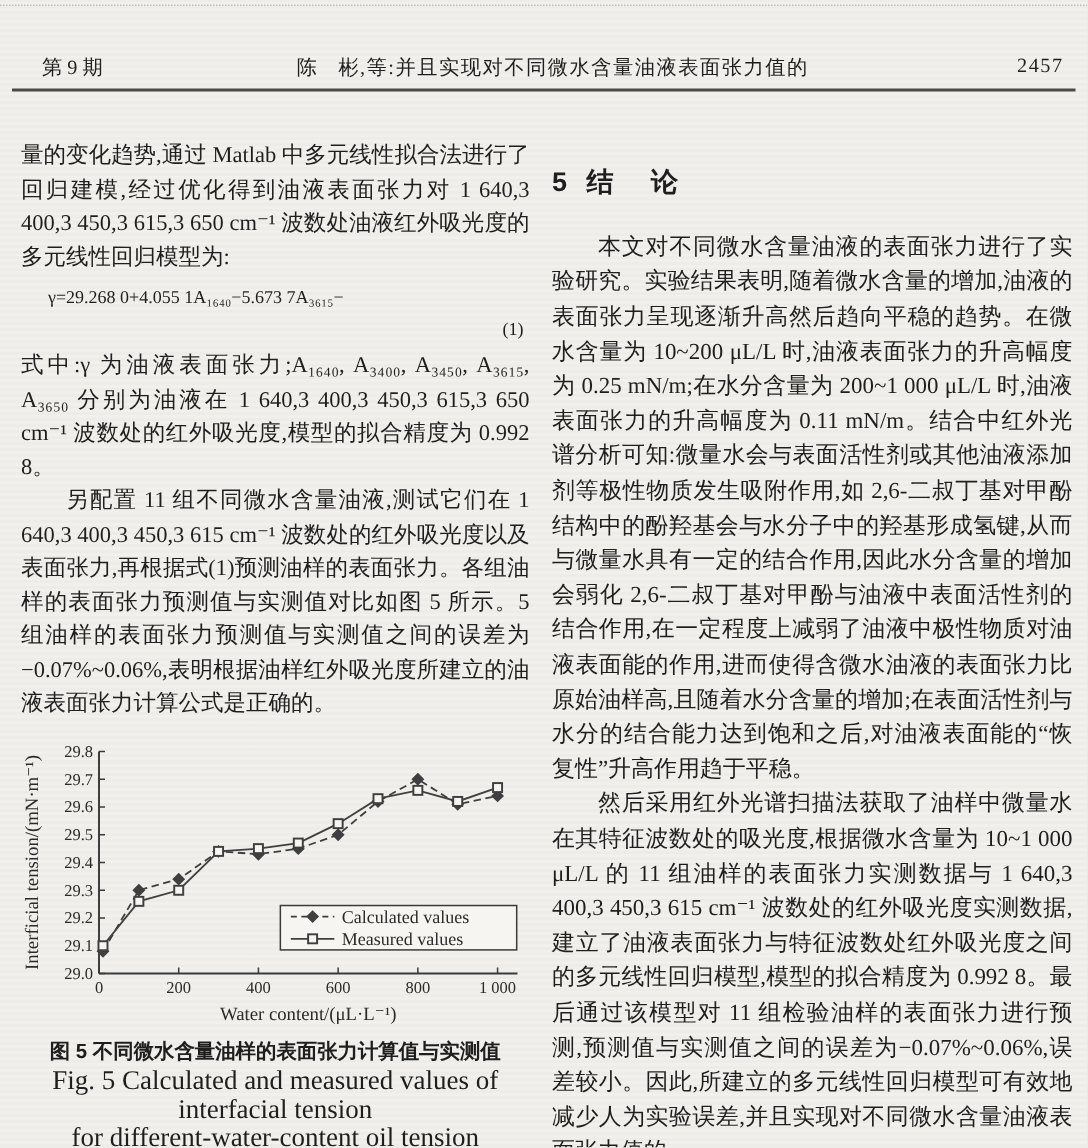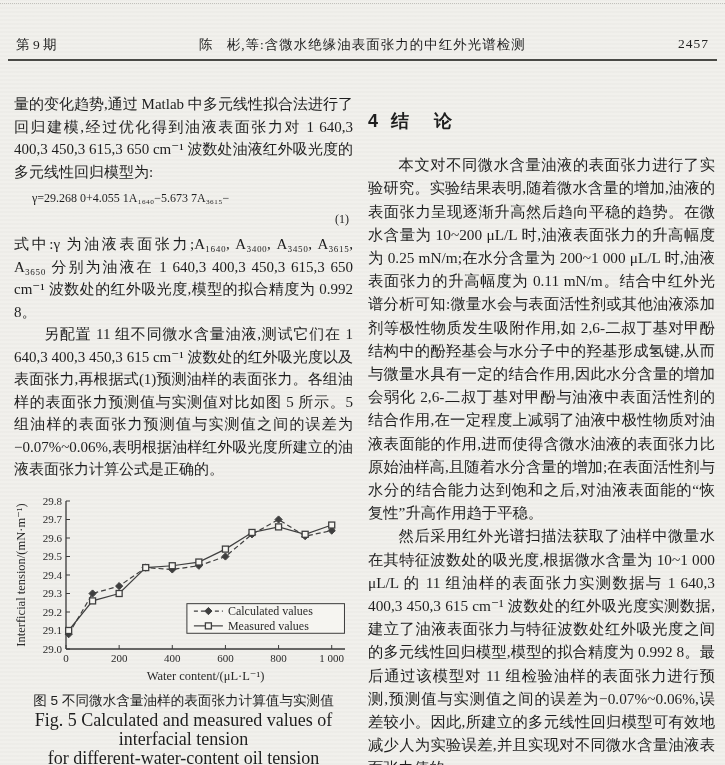--- a/index.html
+++ b/index.html
@@ -8,51 +8,51 @@
     background:#f1f0ec;
     overflow:hidden;
     font-family:"Liberation Serif","DejaVu Serif",serif;
     color:#1e1e1e;
   }
   .page::before{
     content:"";position:absolute;inset:0;pointer-events:none;
     background:repeating-linear-gradient(0deg,rgba(120,120,115,0.03) 0 2px,rgba(255,255,255,0.02) 2px 4px);
   }
   .scan-top-line{position:absolute;top:3px;left:0;right:0;border-top:1px dotted #c2c1bc;}
-  .header{position:absolute;top:36px;left:0;right:0;height:20px;font-size:13.5px;}
+  .header{position:absolute;top:36px;left:12px;right:0;height:20px;font-size:13.5px;}
   .header .issue{position:absolute;left:16px;white-space:pre;}
   .header .running-title{display:block;text-align:center;white-space:pre;letter-spacing:1px;}
   .header .pageno{position:absolute;right:16px;top:0;letter-spacing:1px;}
   .header-rule{position:absolute;top:59px;left:8px;right:8px;height:2px;background:#4a4a46;}
   .col{position:absolute;text-align:justify;margin-top:24px;}
   .col p{margin:0;}
   .left-col{left:14px;top:69px;width:339px;font-size:15px;line-height:22.5px;}
   .right-col{left:368px;top:86px;width:347px;font-size:15.3px;line-height:23.2px;}
   .indent{text-indent:2em;}
   .equation{margin:4px 0 4px 0;font-size:12px;line-height:22px;}
   .eq-line1{padding-left:18px;white-space:pre;}
   .eq-line2{padding-left:2px;white-space:pre;}
   .eq-num{text-align:right;padding-right:4px;line-height:20px;}
   .figure{margin-top:10px;width:339px;height:192px;}
   .figure svg text{font-family:"Liberation Serif","DejaVu Serif",serif;fill:#2a2a2a;}
-  .cap-zh{font-family:"Liberation Sans","DejaVu Sans",sans-serif;font-weight:normal;
+  .cap-zh{font-family:"Liberation Sans","DejaVu Sans",sans-serif;font-weight:bold;
     font-size:13.6px;text-align:center;margin-top:8px !important;line-height:20px;text-indent:0;}
   .cap-en{font-size:18px;text-align:center;line-height:19px;text-indent:0;}
   .section-heading{font-size:18px;font-weight:bold;margin:0 0 20px 0;white-space:pre;
     font-family:"Liberation Sans","DejaVu Sans",sans-serif;letter-spacing:1px;}
 </style>
 </head>
 <body>
 
 <div class="page">
   <div class="scan-top-line"></div>
 
   <div class="header">
     <span class="issue">第 9 期</span>
-    <span class="running-title">陈   彬,等:含微水绝缘油表面张力的中红外光谱检测</span>
+    <span class="running-title">陈   彬,等:并且实现对不同微水含量油液表面张力值的</span>
     <span class="pageno">2457</span>
   </div>
   <div class="header-rule"></div>
 
   <div class="col left-col">
     <p>量的变化趋势,通过 Matlab 中多元线性拟合法进行了回归建模,经过优化得到油液表面张力对 1 640,3 400,3 450,3 615,3 650 cm⁻¹ 波数处油液红外吸光度的多元线性回归模型为:</p>
     <div class="equation">
       <div class="eq-line1">γ=29.268 0+4.055 1A₁₆₄₀−5.673 7A₃₆₁₅−</div>
       <div class="eq-num">(1)</div>
     </div>
@@ -128,17 +128,17 @@
           <text x="213.9" y="138.87499999999986" font-size="12">Measured values</text>
         </svg>
     </div>
 
     <p class="cap-zh">图 5  不同微水含量油样的表面张力计算值与实测值</p>
     <p class="cap-en">Fig. 5   Calculated and measured values of interfacial tension</p>
     <p class="cap-en">for different-water-content oil tension</p>
   </div>
 
   <div class="col right-col">
-    <h2 class="section-heading">4  结    论</h2>
+    <h2 class="section-heading">5  结    论</h2>
     <p class="indent">本文对不同微水含量油液的表面张力进行了实验研究。实验结果表明,随着微水含量的增加,油液的表面张力呈现逐渐升高然后趋向平稳的趋势。在微水含量为 10~200 μL/L 时,油液表面张力的升高幅度为 0.25 mN/m;在水分含量为 200~1 000 μL/L 时,油液表面张力的升高幅度为 0.11 mN/m。结合中红外光谱分析可知:微量水会与表面活性剂或其他油液添加剂等极性物质发生吸附作用,如 2,6-二叔丁基对甲酚结构中的酚羟基会与水分子中的羟基形成氢键,从而与微量水具有一定的结合作用,因此水分含量的增加会弱化 2,6-二叔丁基对甲酚与油液中表面活性剂的结合作用,在一定程度上减弱了油液中极性物质对油液表面能的作用,进而使得含微水油液的表面张力比原始油样高,且随着水分含量的增加;在表面活性剂与水分的结合能力达到饱和之后,对油液表面能的“恢复性”升高作用趋于平稳。</p>
     <p class="indent">然后采用红外光谱扫描法获取了油样中微量水在其特征波数处的吸光度,根据微水含量为 10~1 000 μL/L 的 11 组油样的表面张力实测数据与 1 640,3 400,3 450,3 615 cm⁻¹ 波数处的红外吸光度实测数据,建立了油液表面张力与特征波数处红外吸光度之间的多元线性回归模型,模型的拟合精度为 0.992 8。最后通过该模型对 11 组检验油样的表面张力进行预测,预测值与实测值之间的误差为−0.07%~0.06%,误差较小。因此,所建立的多元线性回归模型可有效地减少人为实验误差,并且实现对不同微水含量油液表面张力值的</p>
   </div>
 </div>
 
 </body></html>

